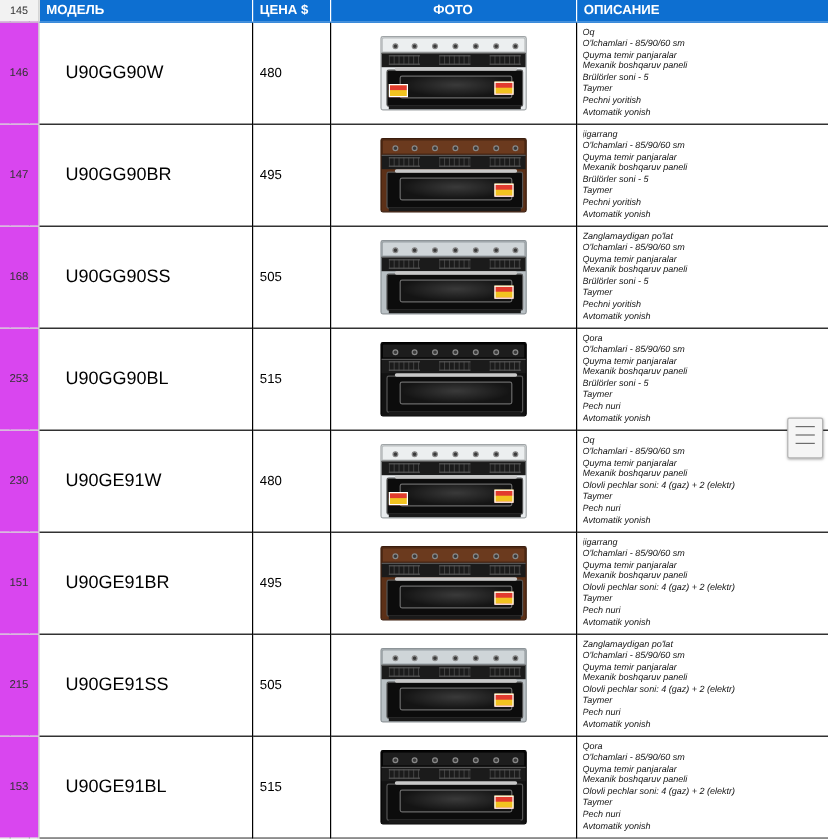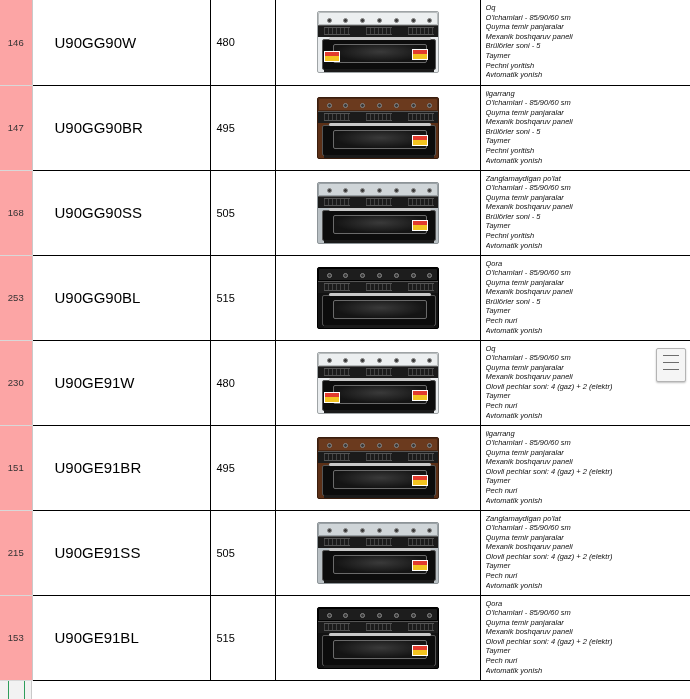--- a/index.html
+++ b/index.html
@@ -68,21 +68,21 @@
     border-right: 1px solid #ffffff;
     border-bottom: 1px solid #0d6fd1;
     padding-left: 6px;
     white-space: nowrap;
     overflow: hidden;
   }
   .hdr-cell.center { text-align: center; padding-left: 0; }
 
   
   .num-cell {
-    background: #fca5a5;
+    background: #d946ef;
     border-right: 1px solid #c9c9c9;
     border-bottom: 1px solid #d8d8d8;
     font-size: 9.5px;
     color: #333;
     text-align: center;
     vertical-align: middle;
   }
   .model-cell {
     border-right: 1px solid #000;
     border-bottom: 1px solid #000;
@@ -241,20 +241,27 @@
 
   <table class="sheet">
     <colgroup>
       <col class="c-num">
         <col class="c-model">
         <col class="c-price">
         <col class="c-photo">
         <col class="c-desc">
     </colgroup>
     <tbody>
+      <tr>
+        <td class="hdr-num">145</td>
+        <td class="hdr-cell">МОДЕЛЬ</td>
+        <td class="hdr-cell">ЦЕНА $</td>
+        <td class="hdr-cell center">ФОТО</td>
+        <td class="hdr-cell">ОПИСАНИЕ</td>
+      </tr>
 
       <tr style="height:85px">
         <td class="num-cell">146</td>
         <td class="model-cell">U90GG90W</td>
         <td class="price-cell">480</td>
         <td class="photo-cell">
           <div class="stove white">
             <div class="backsplash">
                 <div class="knobs">
               <span class="knob"></span>

